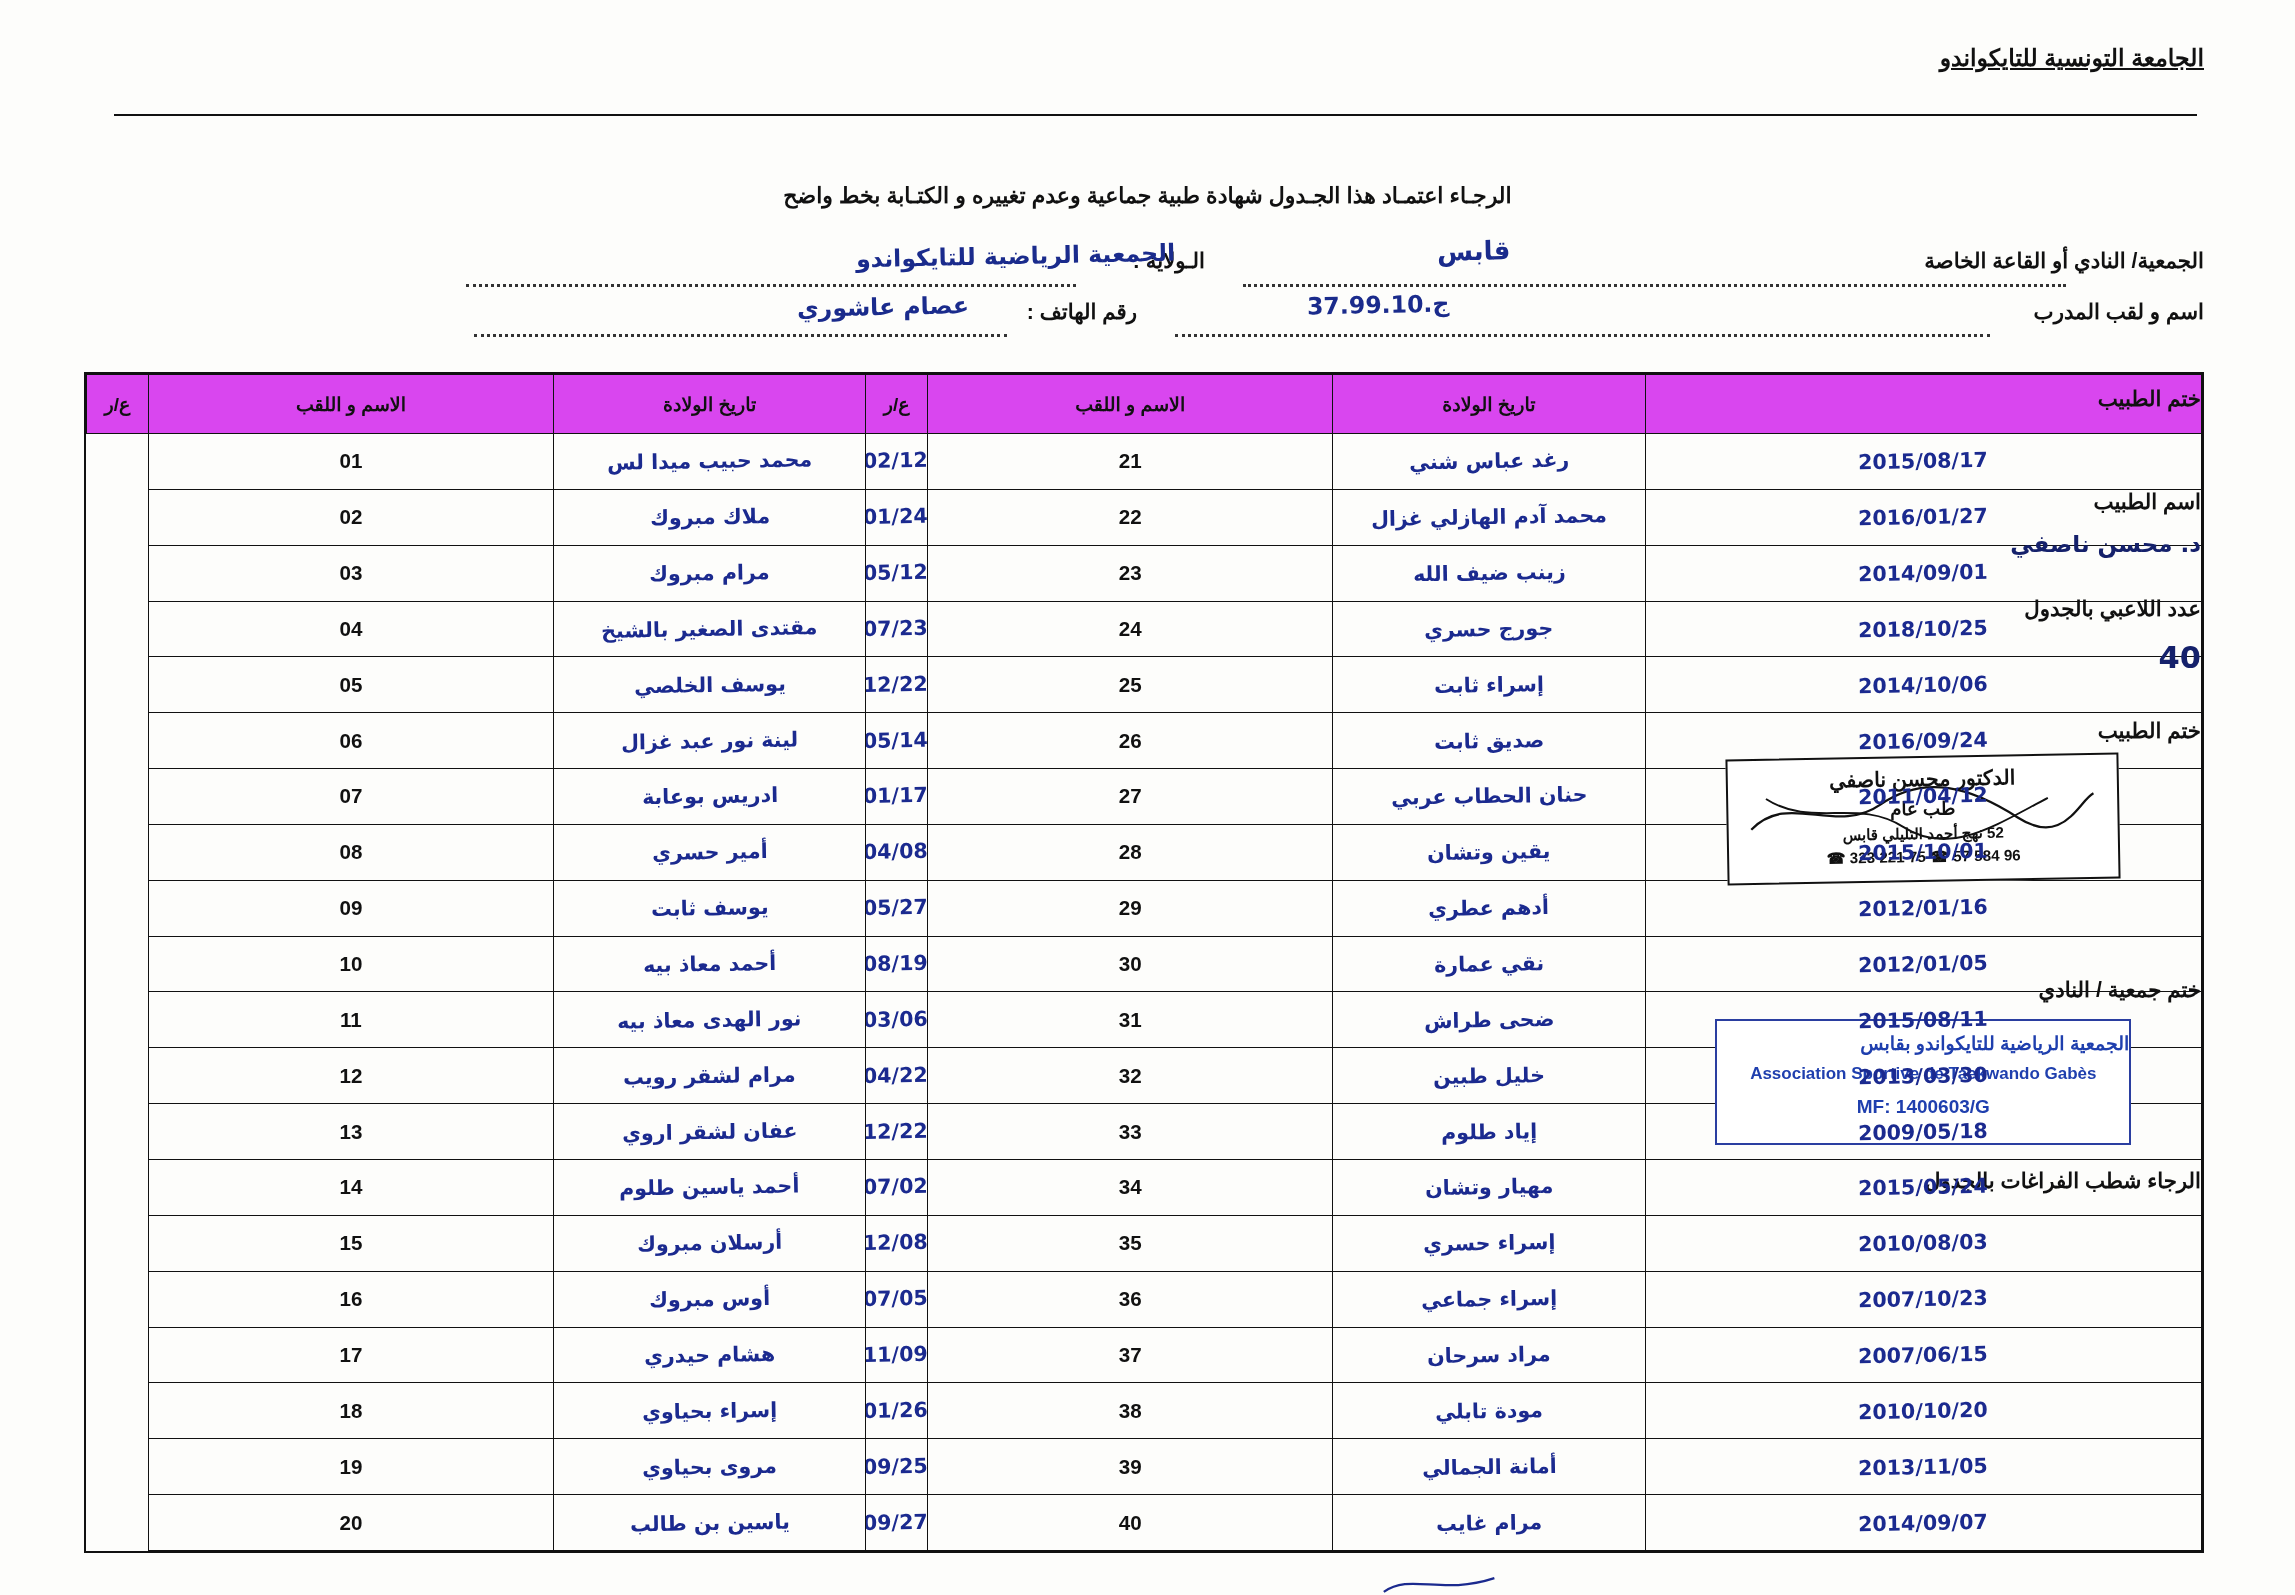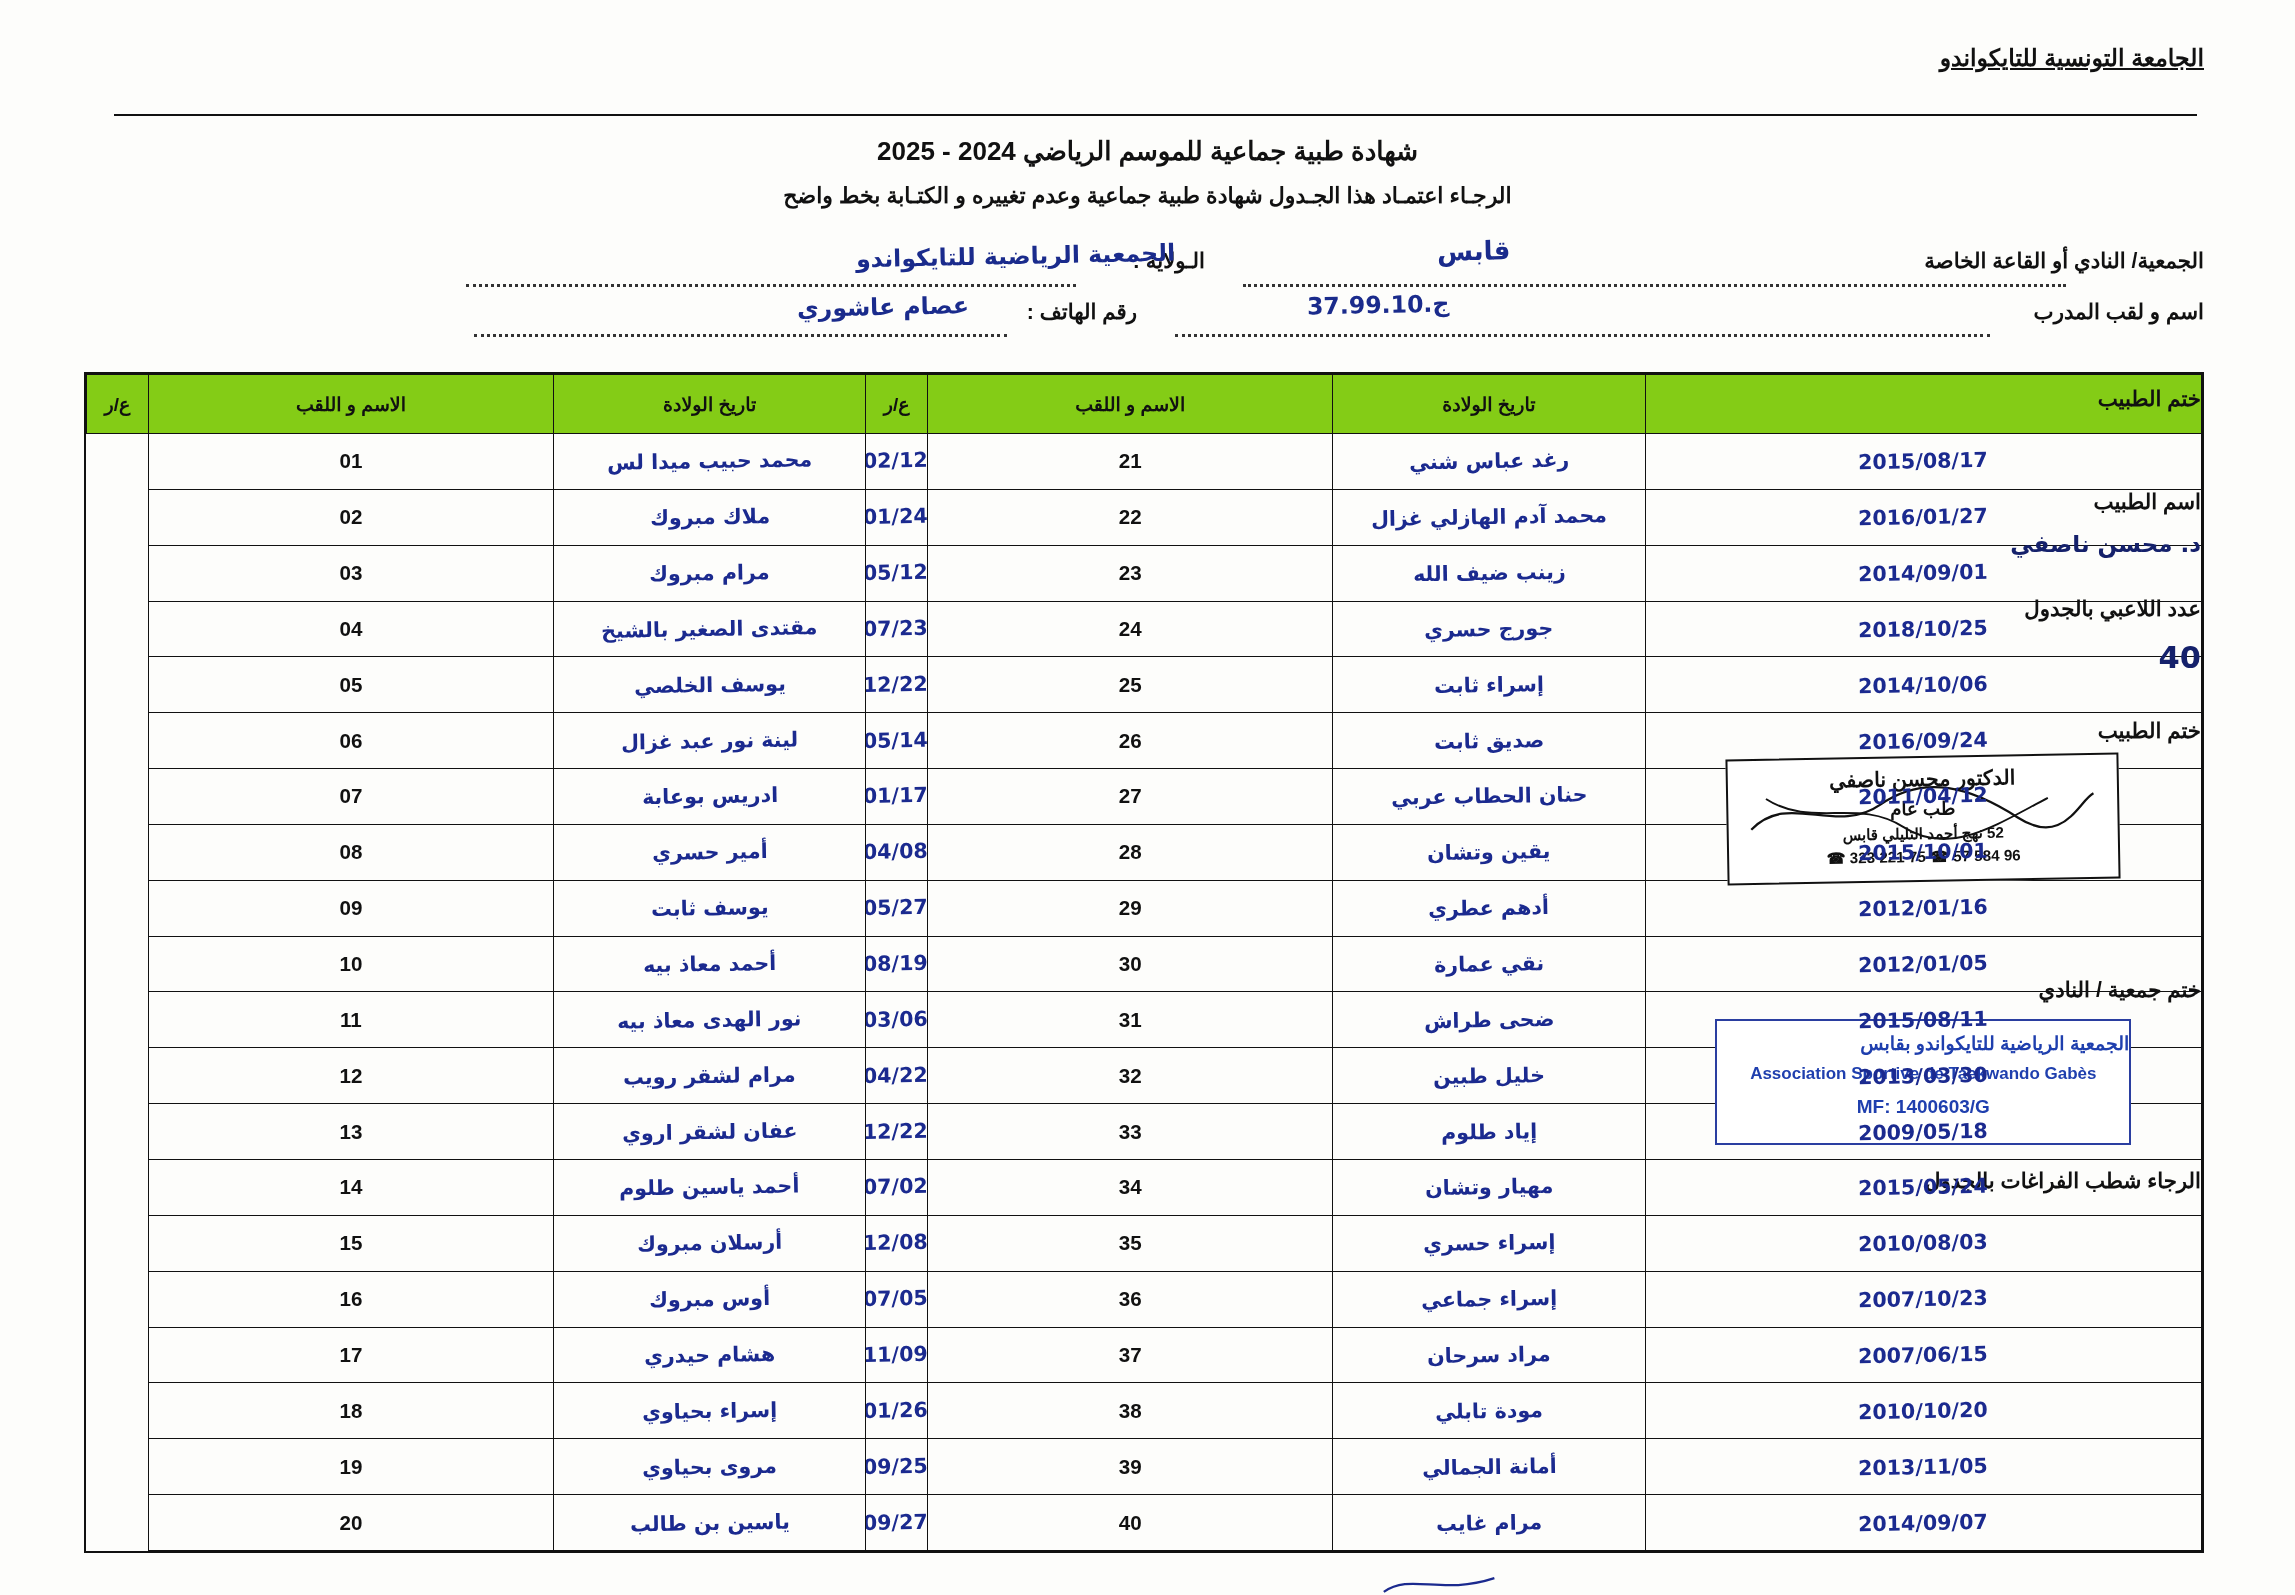--- a/index.html
+++ b/index.html
@@ -65,21 +65,21 @@
   .table-wrap{
     position:absolute;top:372px;right:91px;left:84px;bottom:42px;
     border:2.3px solid #111;
   }
   table{
     border-collapse:collapse;width:100%;height:100%;
     table-layout:fixed;
   }
   th,td{border:1.5px solid #111;padding:0;}
   thead th{
-    background:#84cc16;
+    background:#d946ef;
     font-size:19px;font-weight:bold;
     height:58px;
     text-align:center;
     vertical-align:middle;
   }
   .c-num{width:55px;}
   .c-name{width:366px;}
   .c-birth{width:282px;}
   .c-stamp{width:503px;}
 
@@ -160,21 +160,20 @@
     position:absolute;bottom:-4.6px;right:793px;width:122px;height:30.5px;
   }
 </style>
 </head>
 <body>
 
 <div class="page">
 
   <div class="fed-title">الجامعة التونسية للتايكواندو</div>
   <div class="hr-top"></div>
-  <div class="doc-title">شهادة طبية جماعية  للموسم الرياضي  2024 - 2025</div>
   <div class="doc-sub">الرجـاء اعتمـاد هذا الجـدول  شهادة طبية جماعية وعدم تغييره و الكتـابة بخط واضح</div>
 
   <div class="field-row lbl-club">الجمعية/ النادي أو القاعة الخاصة</div>
   <div class="field-row lbl-wilaya">الـولاية :</div>
   <div class="field-row lbl-coach">اسم و لقب المدرب</div>
   <div class="field-row lbl-phone">رقم الهاتف  :</div>
 
   <div class="dots d1"></div>
   <div class="dots d2"></div>
   <div class="dots d3"></div>

